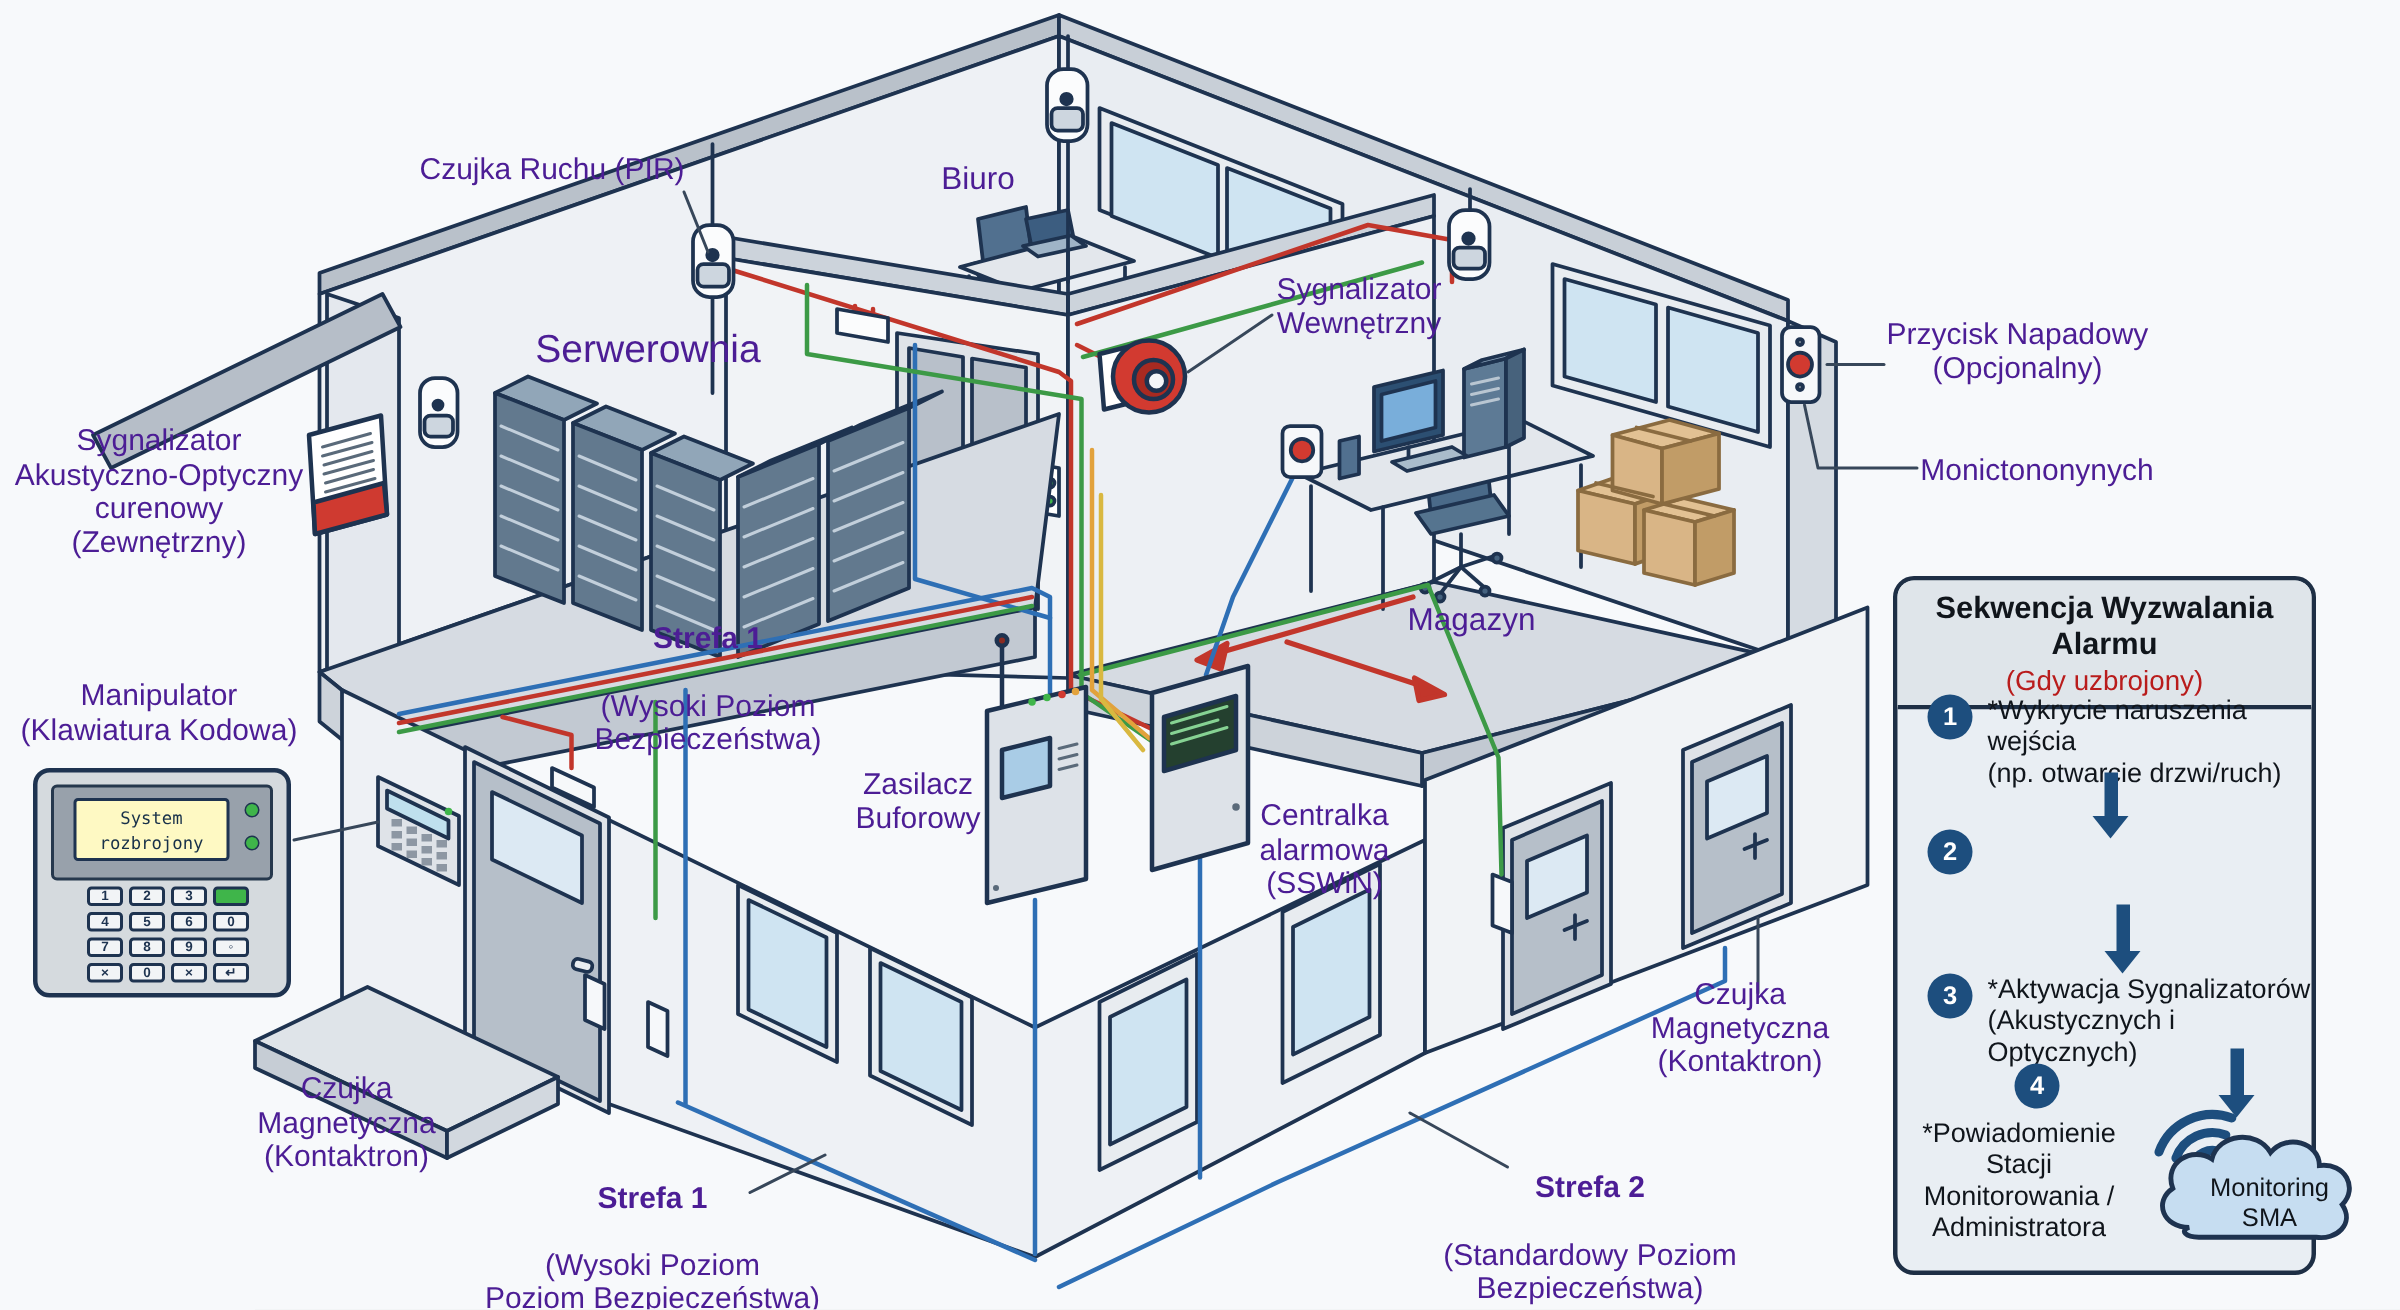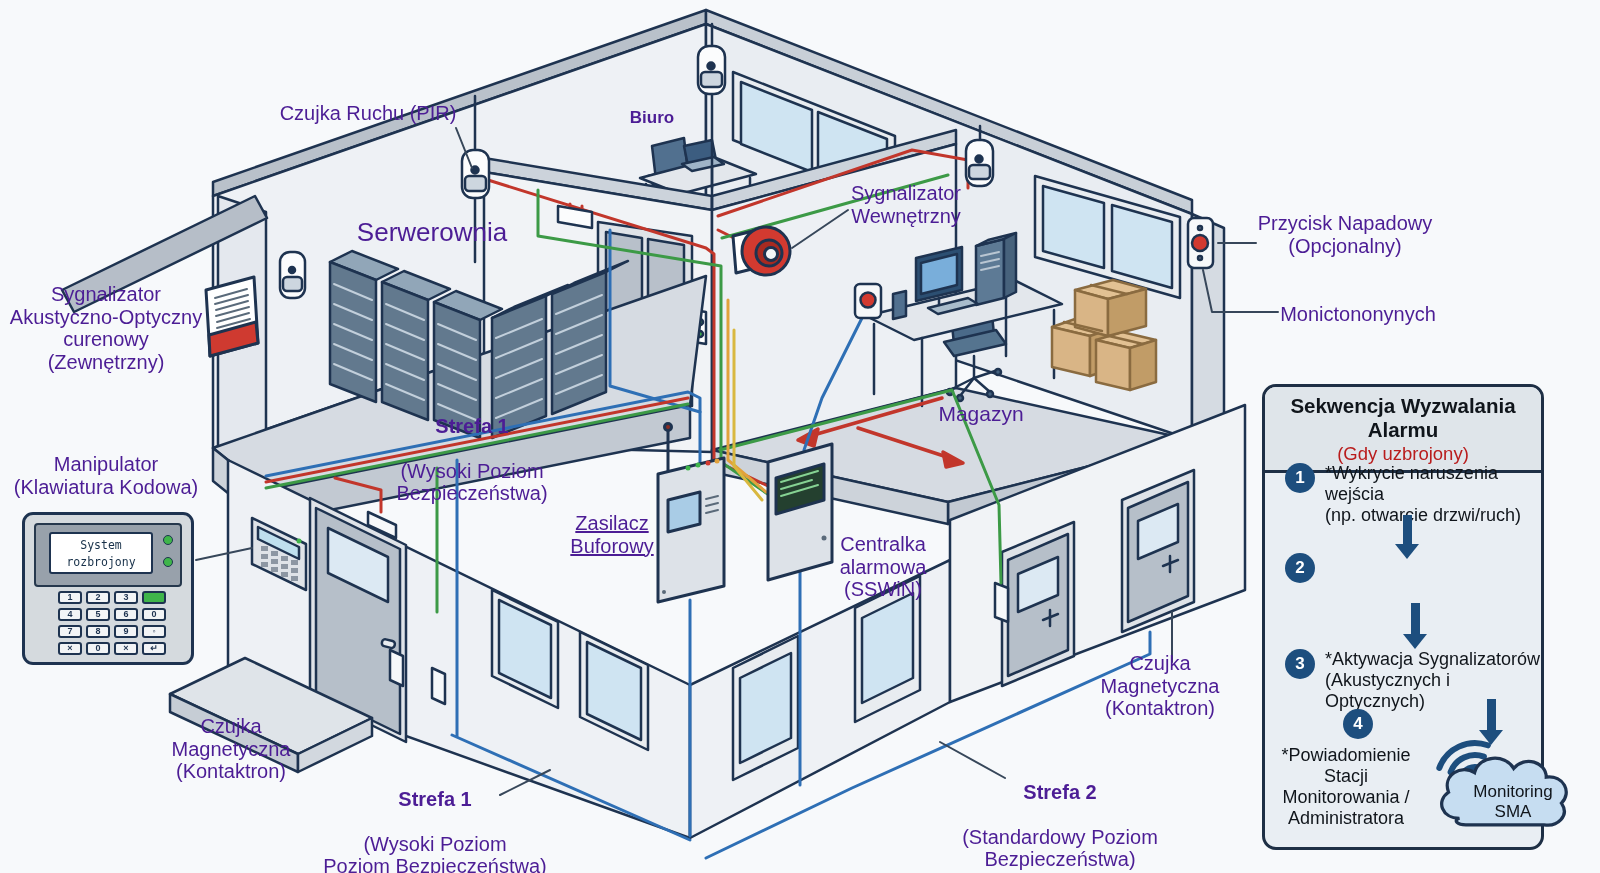--- a/index.html
+++ b/index.html
@@ -11,21 +11,21 @@
   .lbl{position:absolute;transform:translateX(-50%);text-align:center;color:#4c1d95;
        font-size:20px;line-height:1.13;white-space:pre-line;z-index:5;}
   .lbl .t{font-weight:bold;display:block;}
   .lbl .s{display:block;white-space:pre-line;}
 
   
   #device{position:absolute;left:22px;top:512px;width:166px;height:147px;background:#d5dade;
           border:3px solid #1e3350;border-radius:11px;z-index:6;}
   #device .band{position:absolute;left:9px;top:8px;right:9px;height:60px;background:#98a1ab;
           border:2px solid #26384d;border-radius:4px;}
-  #device .lcd{position:absolute;left:13px;top:7px;width:104px;height:42px;background:#ffffff;
+  #device .lcd{position:absolute;left:13px;top:7px;width:104px;height:42px;background:#fef9c3;
           border:2px solid #1e3350;border-radius:3px;color:#173049;
           font-family:"DejaVu Sans Mono",monospace;font-size:11.5px;line-height:1.5;
           text-align:center;white-space:pre-line;padding-top:3px;box-sizing:border-box;}
   #device .led{position:absolute;right:7px;width:8px;height:8px;border-radius:50%;
           background:#3fb54a;border:1.5px solid #1e3350;}
   #device .keys{position:absolute;left:33px;top:76px;display:grid;
           grid-template-columns:repeat(4,24px);grid-auto-rows:13px;gap:4px;}
   #device .key{background:#f2f4f6;border:2px solid #1e3350;border-radius:3px;
           font-size:9px;font-weight:bold;color:#1e3350;display:flex;align-items:center;
           justify-content:center;line-height:1;}
@@ -412,35 +412,35 @@
     <line x1="1218" y1="243" x2="1256" y2="243"></line>
     <polyline points="1278,312 1212,312 1203,270"></polyline>
     <line x1="196" y1="560" x2="252" y2="548"></line>
     <line x1="500" y1="795" x2="550" y2="770"></line>
     <line x1="1005" y1="778" x2="940" y2="742"></line>
     <line x1="1172" y1="612" x2="1172" y2="662"></line>
   </g>
 </svg>
 
 <div class="lbl" style="left:368px;top:102px;">Czujka Ruchu (PIR)</div>
-<div class="lbl" style="left:652px;top:108px;font-size:17px;font-weight:bold;">Biuro</div>
+<div class="lbl" style="left:652px;top:108px;font-size:21px;">Biuro</div>
 <div class="lbl" style="left:396px;top:218px;font-size:26px;margin-left:36px;">Serwerownia</div>
 <div class="lbl" style="left:981px;top:402px;font-size:21px;">Magazyn</div>
 <div class="lbl" style="left:906px;top:182px;">Sygnalizator
 Wewnętrzny</div>
 <div class="lbl" style="left:1345px;top:212px;">Przycisk Napadowy
 (Opcjonalny)</div>
 <div class="lbl" style="left:1358px;top:303px;">Monictononynych</div>
 <div class="lbl" style="left:106px;top:283px;">Sygnalizator
 Akustyczno-Optyczny
 curenowy
 (Zewnętrzny)</div>
 <div class="lbl" style="left:106px;top:453px;">Manipulator
 (Klawiatura Kodowa)</div>
-<div class="lbl" style="left:612px;top:512px;text-decoration:underline;">Zasilacz
+<div class="lbl" style="left:612px;top:512px;">Zasilacz
 Buforowy</div>
 <div class="lbl" style="left:883px;top:492px;margin-top:41px;">Centralka
 alarmowa
 (SSWiN)</div>
 <div class="lbl" style="left:231px;top:715px;">Czujka
 Magnetyczna
 (Kontaktron)</div>
 <div class="lbl" style="left:1160px;top:652px;">Czujka
 Magnetyczna
 (Kontaktron)</div>

